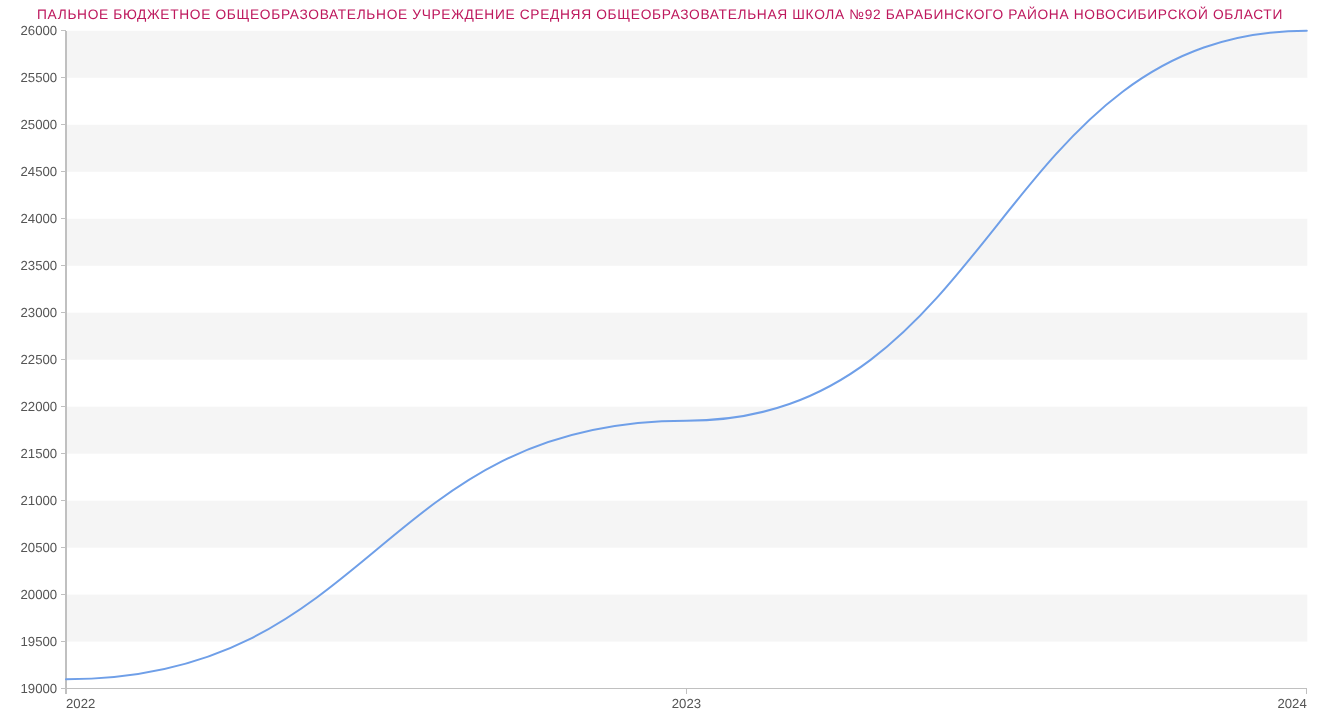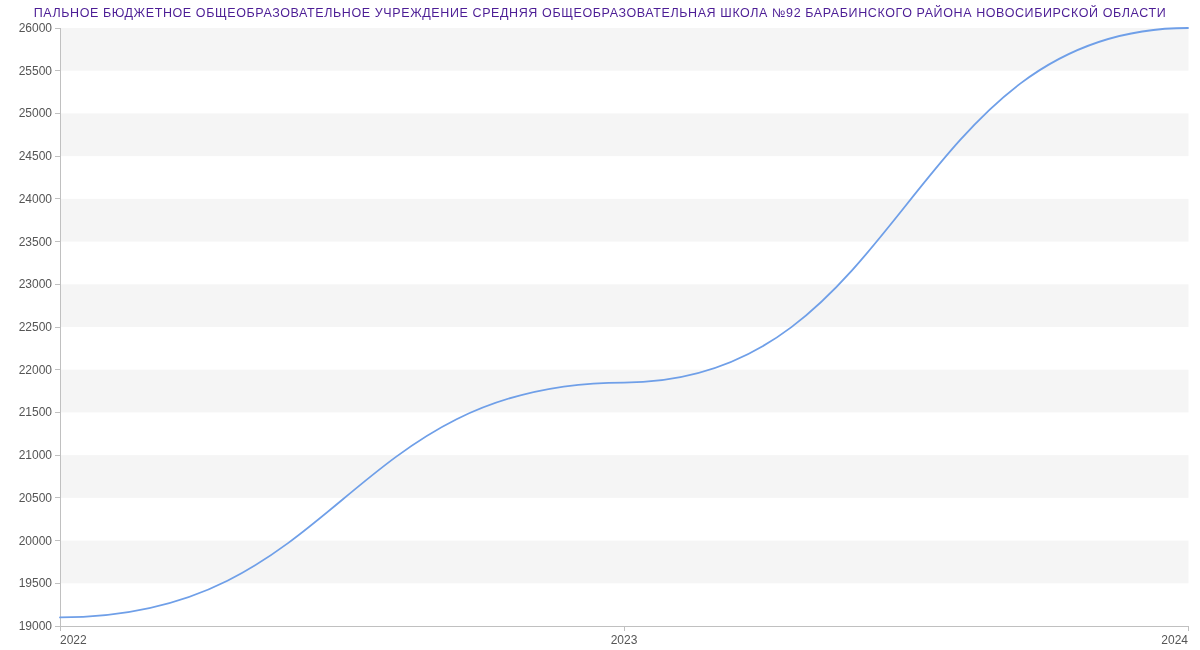--- a/index.html
+++ b/index.html
@@ -1,18 +1,18 @@
 <!DOCTYPE html>
 <html><head>
 <meta charset="utf-8">
 <style>
   * { box-sizing: border-box; }
   html, body { margin:0; padding:0; width:1200px; height:650px; background:#fff;
                font-family: Verdana, "Lucida Grande", Arial, sans-serif; overflow:hidden; }
-  .title { font-size:12.5px; color:#4c1d95; letter-spacing:0.6px; white-space:nowrap;
+  .title { font-size:12.5px; color:#be185d; letter-spacing:0.6px; white-space:nowrap;
            text-align:center; padding-top:6px; height:22px; overflow:hidden; }
   .plot-wrap { position:absolute; left:0; right:0; top:22px; bottom:0; }
   #plot { width:100%; height:100%; display:block; }
   .y-tick-label, .x-tick-label {
     fill:#555; font-size:12px; font-family:Verdana, Arial, sans-serif; }
   .grid-band { fill:#f5f5f5; }
   .axis-line { stroke:#c0c0c0; stroke-width:1; shape-rendering:crispEdges; }
   .tick-mark { stroke:#c0c0c0; stroke-width:1; shape-rendering:crispEdges; }
   .series-line { fill:none; stroke:#6f9fe8; stroke-width:1.8;
                  stroke-linejoin:round; stroke-linecap:round; }

